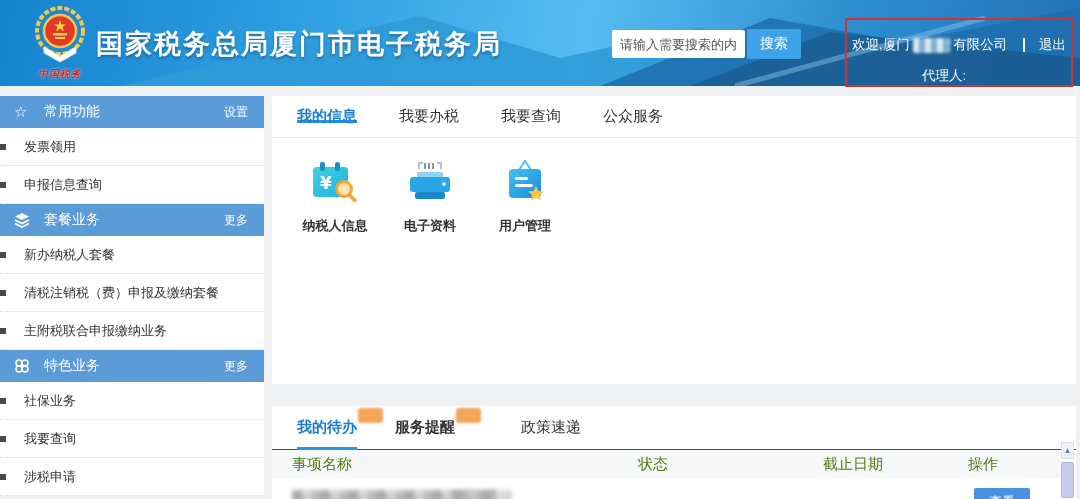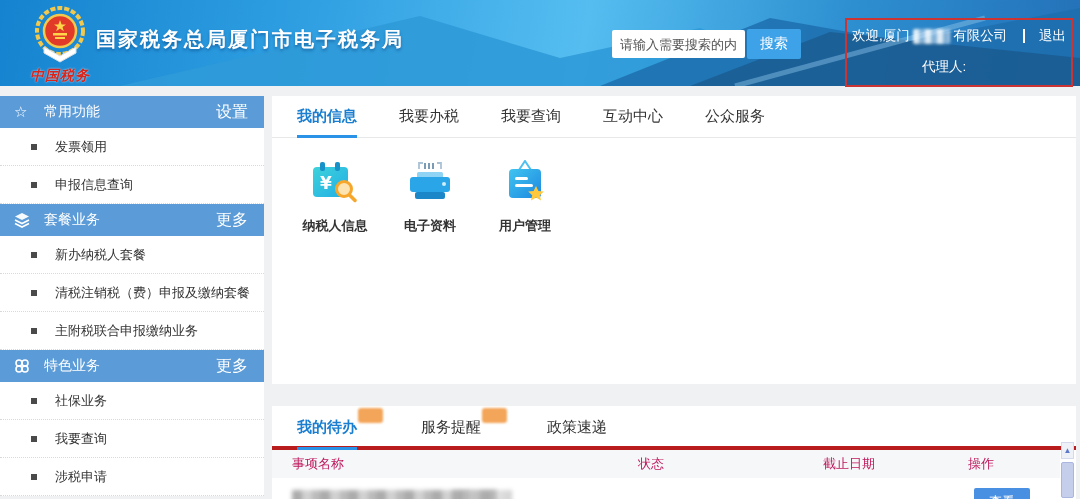--- a/index.html
+++ b/index.html
@@ -5,75 +5,75 @@
   * { margin:0; padding:0; box-sizing:border-box; }
   html,body { width:1080px; height:499px; overflow:hidden; background:#eff1f2;
     font-family:"Liberation Sans","DejaVu Sans",sans-serif; position:relative; }
 
   
   .banner { position:absolute; left:0; top:0; width:1080px; height:86px;
     background:linear-gradient(100deg,#1583cf 0%,#2f9fe2 28%,#55bdf0 54%,#2d8fd0 78%,#2471b8 100%);
     overflow:hidden; }
   .banner-art { position:absolute; left:0; top:0; }
   .logo-wrap { position:absolute; left:18px; top:3px; width:84px; text-align:center; }
-  .logo-caption { color:#d8251b; font-weight:bold; font-size:14px; letter-spacing:1px;
+  .logo-caption { color:#d8251b; font-weight:bold; font-size:10px; letter-spacing:1px;
     text-shadow:0 0 2px rgba(255,255,255,.8); margin-top:-2px; font-style:italic; }
-  .banner-title { position:absolute; left:96px; top:26px; color:#fff; font-size:20px;
+  .banner-title { position:absolute; left:96px; top:26px; color:#fff; font-size:27px;
     font-weight:bold; letter-spacing:2px; text-shadow:0 2px 3px rgba(0,50,110,.45); white-space:nowrap; }
   .search-input { position:absolute; left:612px; top:30px; width:133px; height:28px;
     border:none; border-radius:2px; background:#fff; padding:0 8px; font-size:13px; color:#444; outline:none; }
   .search-input::placeholder { color:#555; }
   .search-btn { position:absolute; left:747px; top:29px; width:54px; height:30px;
     background:#3ea2e8; border:none; border-radius:2px; color:#fff; font-size:14px; cursor:pointer; }
   .user-box { position:absolute; left:852px; top:26px; width:214px; color:#fff; font-size:13.5px; }
-  .user-line { display:flex; align-items:center; height:20px; margin-bottom:11px; white-space:nowrap; }
+  .user-line { display:flex; align-items:center; height:20px; margin-bottom:11px; white-space:nowrap;margin-top:9px; }
   .user-line.second { padding-left:70px;gap:28px; }
   .blur-chip { display:inline-block; height:15px; border-radius:2px; margin:0 3px;
     background:repeating-linear-gradient(90deg,rgba(255,255,255,.85) 0 6px,rgba(200,220,240,.6) 6px 12px);
     filter:blur(1.5px); }
   .chip-company { width:66px; } .chip-agent { width:44px; }
   .v-divider { display:inline-block; width:3px; height:14px; background:#fff; margin:0 14px 0 16px; }
   .user-link { color:#fff; text-decoration:none; }
   .spacer { flex:1; }
   .red-annotation { position:absolute; left:845px; top:18px; width:228px; height:69px;
     border:2px solid #cc3333; pointer-events:none; z-index:50; }
 
   
   .sidebar { position:absolute; left:0; top:96px; width:264px; }
   .side-header { height:32px; background:#5b9bd8; color:#fff; display:flex; align-items:center;
     padding:0 16px 0 14px; }
   .side-header .s-icon { width:22px; font-size:15px; display:inline-flex; align-items:center; }
   .side-header .s-title { font-size:14px; margin-left:8px; }
-  .side-header .s-action { margin-left:auto; font-size:16px; color:#fff; text-decoration:none; }
+  .side-header .s-action { margin-left:auto; font-size:12px; color:#fff; text-decoration:none; }
   .side-item { height:38px; background:#fff; display:flex; align-items:center;
-    padding-left:31px; border-bottom:1px dotted #d9d9d9; cursor:pointer; }
+    border-bottom:1px dotted #d9d9d9; cursor:pointer; }
   .side-item .bullet { width:6px; height:6px; background:#4a4a4a; margin-right:18px; }
   .side-item .s-label { font-size:13px; color:#333; }
 
   
   .panel-top { position:absolute; left:272px; top:96px; width:804px; height:288px; background:#fff; }
   .tabbar { height:42px; border-bottom:1px solid #e8e8e8; padding-left:25px; display:flex; }
-  .tab { height:42px; line-height:40px; font-size:15px; color:#333; margin-right:42px;
+  .tab { height:27px; line-height:40px; font-size:15px; color:#333; margin-right:42px;
     cursor:pointer; position:relative; }
   .tab.active { color:#1a7fd0; font-weight:bold; border-bottom:3px solid #2a93e8; }
   .shortcuts { display:flex; gap:17px; padding:22px 0 0 24px; }
   .shortcut { width:78px; text-align:center; cursor:pointer; }
   .shortcut .sc-label { font-size:13px; color:#333; margin-top:9px;font-weight:bold; }
 
   
   .panel-bottom { position:absolute; left:272px; top:406px; width:804px; height:140px; background:#fff; }
-  .tabbar2 { height:44px; border-bottom:4px solid #b91c1c; padding-left:25px; display:flex; align-items:stretch; }
+  .tabbar2 { height:44px; border-bottom:1px solid #b91c1c; padding-left:25px; display:flex; align-items:stretch; }
   .tab2 { height:44px; line-height:42px; font-size:15px; color:#333; margin-right:38px;
     cursor:pointer; position:relative; }
   .tab2.active { color:#1a7fd0; font-weight:bold; border-bottom:3px solid #2a93e8; }
   .badge { position:absolute; top:2px; right:-26px; width:25px; height:15px; border-radius:3px;
     background:#f3a55a; filter:blur(1px); }
   .thead { height:28px; background:#f6f7f9; display:grid;
     grid-template-columns:1fr 185px 145px 92px; align-items:center;
-    padding:0 0 0 20px; margin-right:16px; font-size:13px; color:#be185d; }
+    padding:0 0 0 20px; margin-right:16px; font-size:15px; color:#4d7c0f; }
   .trow { position:relative; height:40px; background:#fff; margin-right:16px; }
   .blur-name { position:absolute; left:20px; top:12px; width:205px; height:16px; border-radius:1px;
     background:repeating-linear-gradient(90deg,#9d9d9d 0 10px,#c9c9c9 10px 20px,#b0b0b0 20px 28px);
     filter:blur(2px); opacity:.85; }
   .blur-name.light { left:180px; width:60px; opacity:.45; }
   .view-btn { position:absolute; right:30px; top:10px; width:56px; height:27px; background:#4a90e2;
     border:none; border-radius:2px; color:#fff; font-size:13px; cursor:pointer; }
   
   .vscroll { position:absolute; right:2px; top:36px; width:13px; height:104px; }
   .scroll-up { width:13px; height:17px; background:#eef1f8; border:1px solid #d4daeb;
@@ -193,21 +193,20 @@
     <span class="bullet"></span>
     <span class="s-label">涉税申请</span>
   </div>
 </div>
 
 <div class="panel-top">
   <div class="tabbar">
     <div class="tab active">我的信息</div>
     <div class="tab">我要办税</div>
     <div class="tab">我要查询</div>
-    <div class="tab">互动中心</div>
     <div class="tab">公众服务</div>
   </div>
 
   <div class="shortcuts">
     <div class="shortcut">
       <svg width="48" height="44" viewBox="0 0 48 44">
         <defs>
             <linearGradient id="tg" x1="0" y1="0" x2="1" y2="1">
           <stop offset="0" stop-color="#3ed2da"></stop>
               <stop offset="1" stop-color="#22aee6"></stop>
@@ -256,21 +255,21 @@
     </div>
   </div>
 </div>
 
 <div class="panel-bottom">
   <div class="tabbar2">
     <div class="tab2 active">
       <span>我的待办</span>
       <span class="badge"></span>
     </div>
-    <div class="tab2" style="margin-left:26px;">
+    <div class="tab2" style="margin-left:0;font-weight:bold;">
       <span>服务提醒</span>
       <span class="badge"></span>
     </div>
     <div class="tab2" style="margin-left:28px;">
       <span>政策速递</span>
     </div>
   </div>
 
   <div class="thead">
     <span>事项名称</span>

